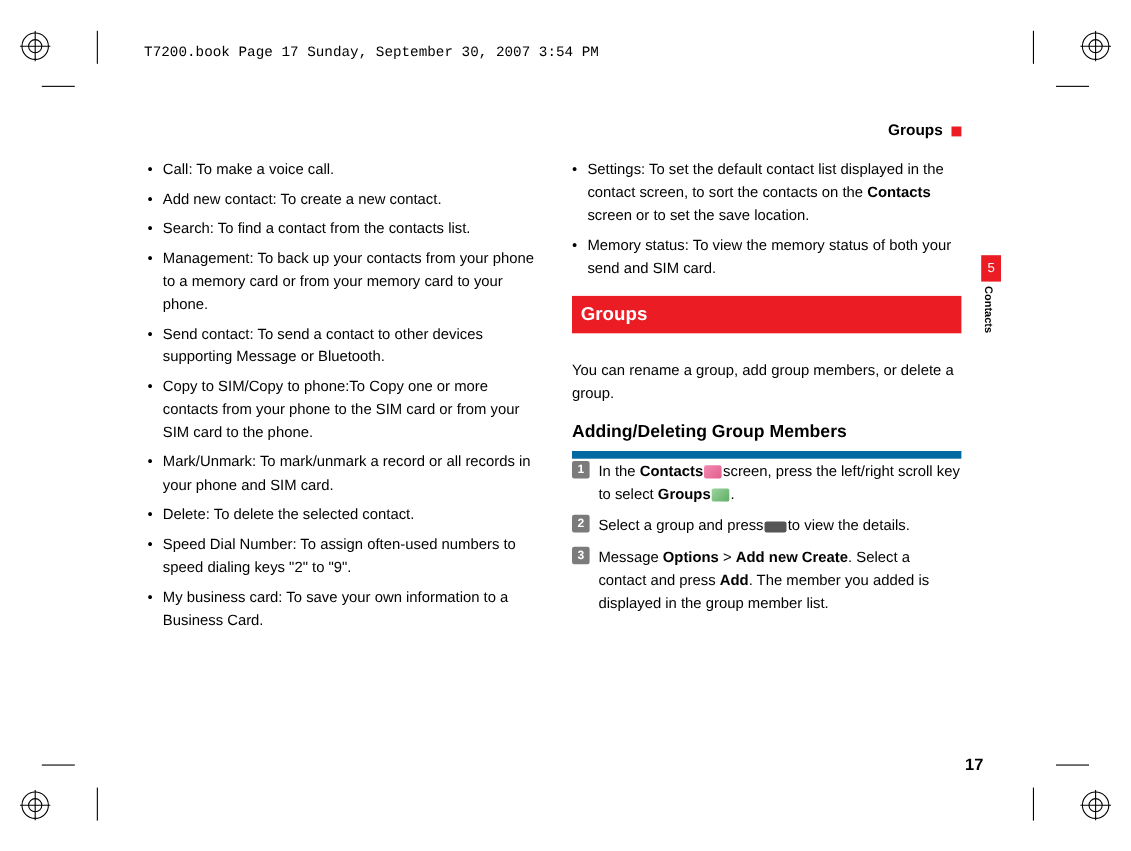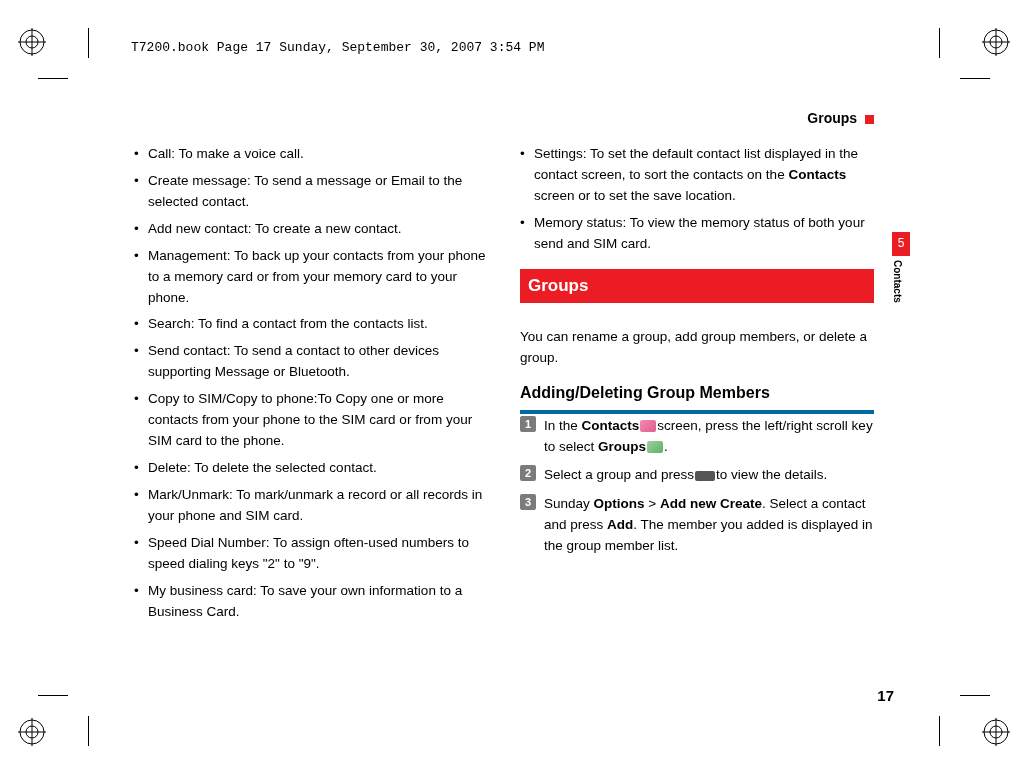--- a/index.html
+++ b/index.html
@@ -80,21 +80,21 @@
     font-size: 17px;
     padding: 4px 8px;
     margin-top: 14px;
     margin-bottom: 6px;
   }
   .sub-hd {
     font-weight: bold;
     font-size: 16px;
     margin-top: 12px;
     margin-bottom: 2px;
-    border-bottom: 4px solid #0369a1;
+    border-bottom: 7px solid #0369a1;
     padding-bottom: 4px;
   }
   .para { margin: 24px 0 10px 0; }
 
   .step {
     display: flex;
     align-items: flex-start;
     gap: 8px;
     margin-bottom: 8px;
   }
@@ -208,28 +208,27 @@
 
   <div class="running-head">
     <span>Groups</span>
     <span class="sq"></span>
   </div>
 
   <div class="cols">
     <div class="col">
       <ul class="bullets">
         <li>Call: To make a voice call.</li>
-        <li>Create message: To send a message or Email to the selected contact.</li>
         <li>Add new contact: To create a new contact.</li>
+        <li>Search: To find a contact from the contacts list.</li>
         <li>Management: To back up your contacts from your phone to a memory card or from your memory card to your phone.</li>
-        <li>Search: To find a contact from the contacts list.</li>
         <li>Send contact: To send a contact to other devices supporting Message or Bluetooth.</li>
         <li>Copy to SIM/Copy to phone:To Copy one or more contacts from your phone to the SIM card or from your SIM card to the phone.</li>
+        <li>Mark/Unmark: To mark/unmark a record or all records in your phone and SIM card.</li>
         <li>Delete: To delete the selected contact.</li>
-        <li>Mark/Unmark: To mark/unmark a record or all records in your phone and SIM card.</li>
         <li>Speed Dial Number: To assign often-used numbers to speed dialing keys "2" to "9".</li>
         <li>My business card: To save your own information to a Business Card.</li>
       </ul>
     </div>
 
     <div class="col">
       <ul class="bullets">
         <li>
           <span>Settings: To set the default contact list displayed in the contact screen, to sort the contacts on the </span><b>Contacts</b><span> screen or to set the save location.</span>
         </li>
@@ -251,21 +250,21 @@
       <div class="step">
         <div class="num">2</div>
         <div class="body">
           <span>Select a group and press</span><span class="inline-icon ic-ok"></span><span>to view the details.</span>
         </div>
       </div>
 
       <div class="step">
         <div class="num">3</div>
         <div class="body">
-          <span>Sunday </span><b>Options</b><span> &gt; </span><b>Add new Create</b><span>. Select a contact and press </span><b>Add</b><span>. The member you added is displayed in the group member list.</span>
+          <span>Message </span><b>Options</b><span> &gt; </span><b>Add new Create</b><span>. Select a contact and press </span><b>Add</b><span>. The member you added is displayed in the group member list.</span>
         </div>
       </div>
 
     </div>
   </div>
 </div>
 
 <div class="side-tab" style="position:absolute; right:118px; top:232px; width:18px;">
   <div class="side-red">5</div>
   <div class="side-label">Contacts</div>

